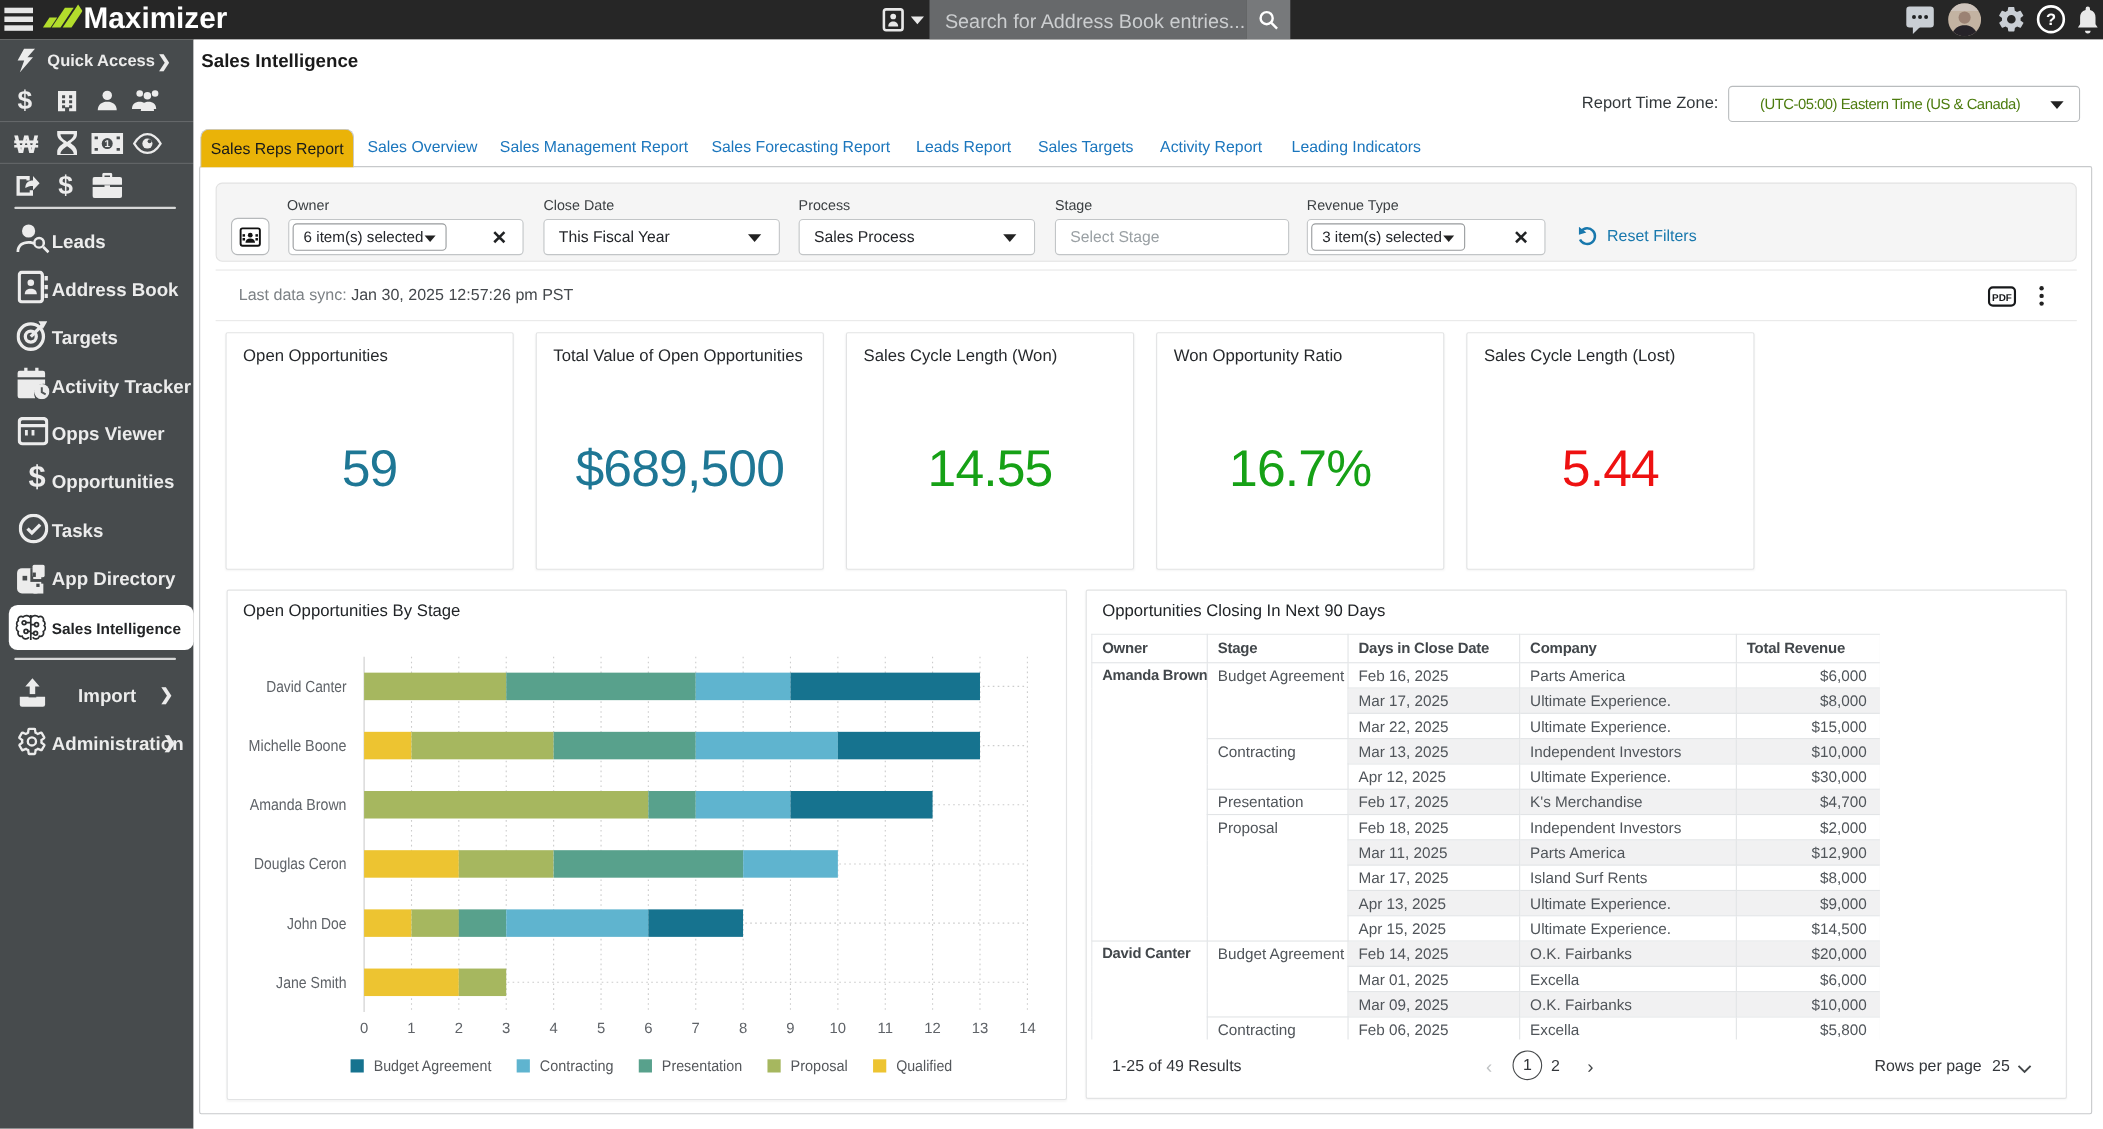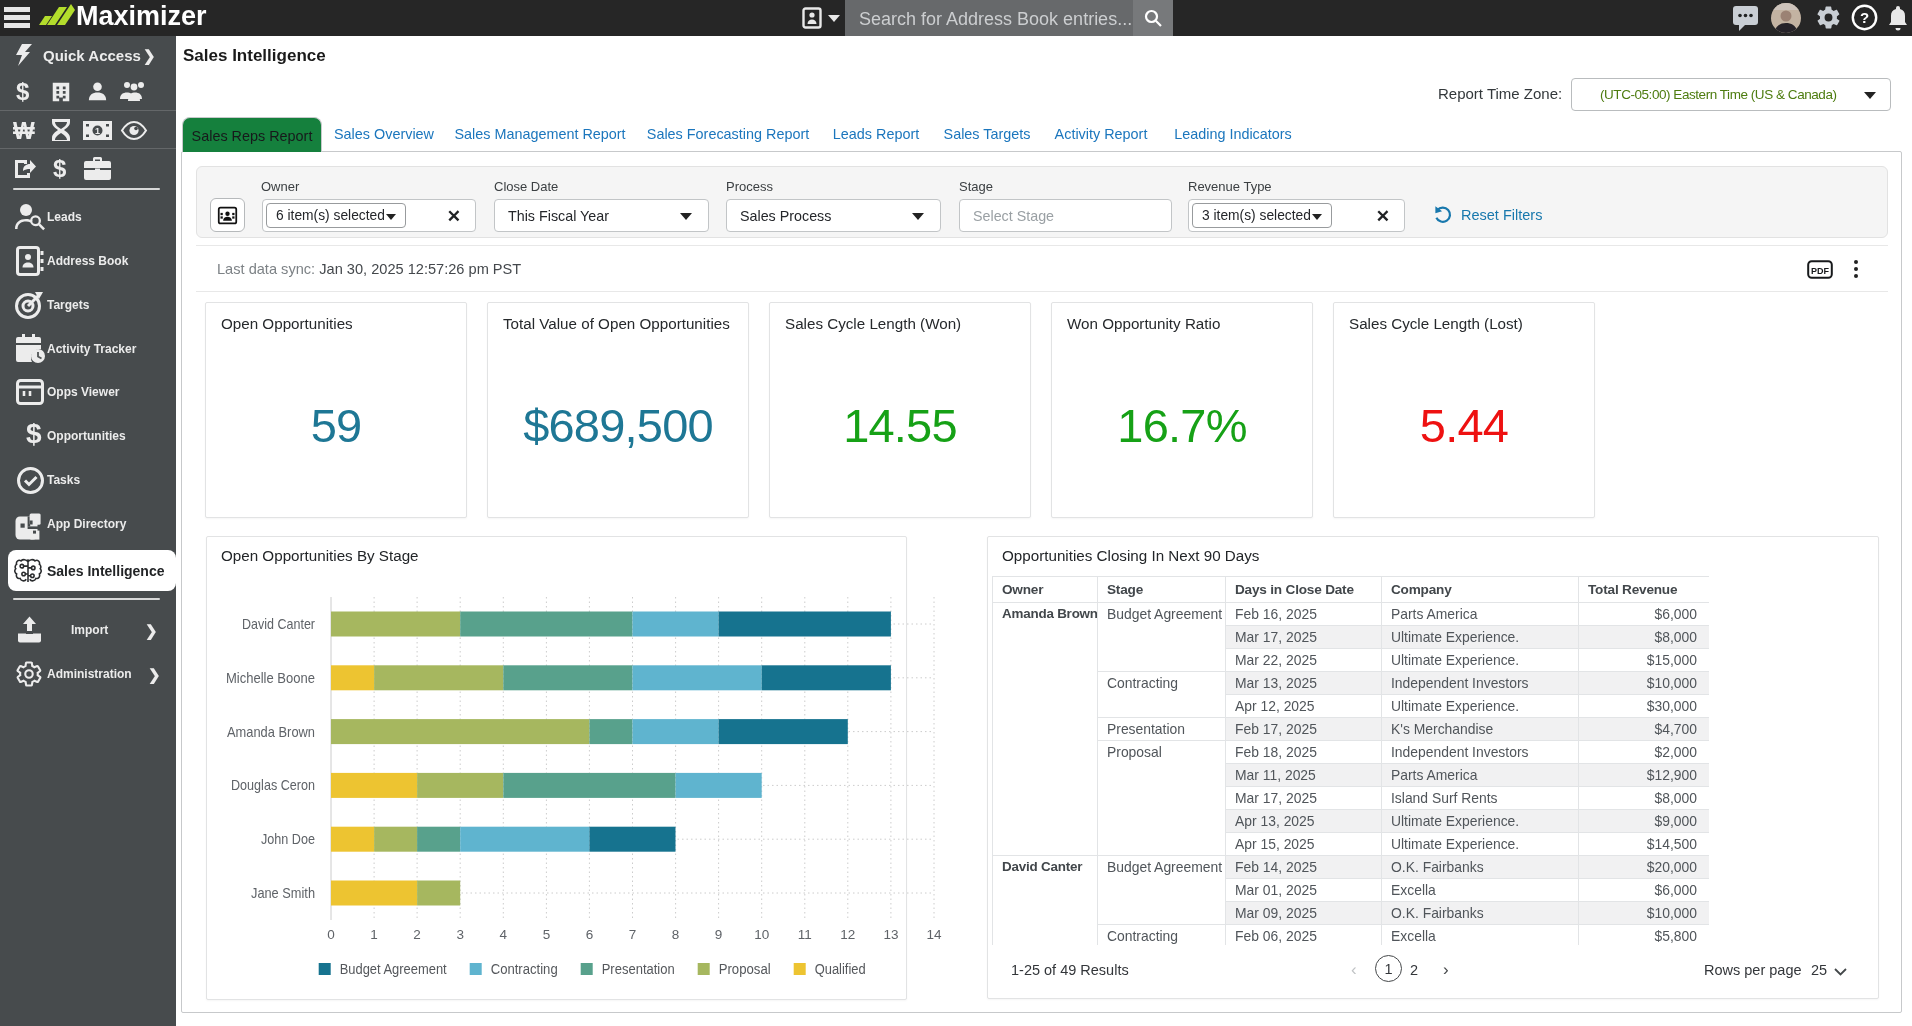--- a/index.html
+++ b/index.html
@@ -12,37 +12,37 @@
 .hbar { position:absolute; left:4px; width:26px; height:5px; background:#e6e6e6; }
 #logo-text { position:absolute; left:76px; top:1px; color:#fff; font-size:27px; font-weight:bold; letter-spacing:0px; }
 #searchwrap { position:absolute; left:845px; top:0; width:288px; height:36px; background:#67696b; }
 #searchwrap span { position:absolute; left:14px; top:9px; font-size:18px; color:#ccced0; }
 #searchbtn { position:absolute; left:1133px; top:0; width:40px; height:36px; background:#77797b; }
 
 
 #sidebar { position:absolute; left:0; top:36px; width:176px; height:990px; background:#474b4d; color:#ececec; }
 .sdiv { position:absolute; left:0; width:176px; height:1px; background:rgba(255,255,255,0.16); }
 .sdiv2 { position:absolute; left:13px; width:147px; height:2px; background:#d7d8d8; border-radius:1px; }
-.mlabel { font-size:12px; font-weight:bold; color:#ececec; white-space:nowrap; }
+.mlabel { font-size:17px; font-weight:bold; color:#ececec; white-space:nowrap; }
 .qa { color:#ececec; }
 .chev { position:absolute; font-size:15px; font-weight:bold; color:#ececec; }
 #activepill { position:absolute; left:8px; top:514px; width:168px; height:41px; background:#fff; border-radius:8px; }
 #activepill .lbl { position:absolute; left:39px; top:50%; transform:translateY(-50%); font-size:14px; font-weight:bold; color:#222426; }
 
 
 #main { position:absolute; left:176px; top:36px; width:1736px; height:990px; background:#fff; }
 h1.title { position:absolute; left:7px; top:10px; font-size:17px; font-weight:bold; color:#1a1a1a; }
 #tzlabel { position:absolute; left:1262px; top:49px; font-size:15px; color:#33383b; }
 #tzselect { position:absolute; left:1395px; top:42px; width:320px; height:33px; border:1px solid #b9bcbe; border-radius:4px; background:#fff; }
 #tzselect span { position:absolute; left:28px; top:8px; font-size:13.5px; letter-spacing:-0.45px; color:#4d7c0f; }
 .tri { width:0; height:0; border-left:6px solid transparent; border-right:6px solid transparent; border-top:7px solid #222; position:absolute; }
 
 
 .tab { position:absolute; top:90px; font-size:14.4px; color:#1b76bd; transform:translateX(-50%); white-space:nowrap; }
-#tab-active { position:absolute; left:6px; top:81px; width:140px; height:35px; background:#15803d; border:1px solid #c7c9cb; border-bottom:none; border-radius:8px 8px 0 0; z-index:3; }
+#tab-active { position:absolute; left:6px; top:81px; width:140px; height:35px; background:#eab308; border:1px solid #c7c9cb; border-bottom:none; border-radius:8px 8px 0 0; z-index:3; }
 #tab-active span { position:absolute; width:100%; text-align:center; top:10px; font-size:14.4px; color:#17191b; }
 
 
 #panel { position:absolute; left:5px; top:115px; width:1721px; height:862px; background:#fff; border:1px solid #c7c9cb; border-radius:2px; }
 
 
 #filterbar { position:absolute; left:14px; top:14px; width:1692px; height:72px; background:#f5f5f5; border:1px solid #e2e2e2; border-radius:6px; }
 .flabel { position:absolute; top:12px; font-size:13px; color:#3c4043; }
 .fbox { position:absolute; top:32px; height:33px; background:#fff; border:1px solid #c2c5c7; border-radius:4px; }
 .fbox .txt { position:absolute; left:13px; top:8px; font-size:14.3px; color:#24262a; white-space:nowrap; }
@@ -51,21 +51,21 @@
 .xmark { position:absolute; font-size:17px; font-weight:bold; color:#202224; }
 .hdiv { position:absolute; left:14px; width:1692px; height:1px; background:#e8e8e8; }
 
 
 .kpi { position:absolute; top:150px; width:262px; height:216px; background:#fff; border:1px solid #e2e3e4; border-radius:2px; box-shadow:0 1px 2px rgba(0,0,0,0.04); }
 .kpi .kt { position:absolute; left:15px; top:12px; font-size:15.2px; color:#26292c; }
 .kpi .kv { position:absolute; width:100%; text-align:center; top:95px; font-size:47px; letter-spacing:-0.8px; }
 .c-teal { color:#1e7795; } .c-green { color:#16a116; } .c-red { color:#ee1111; }
 
 
-#chartcard { position:absolute; left:24px; top:384px; width:701px; height:464px; background:#fff; border:1px solid #e2e3e4; border-radius:2px; box-shadow:0 1px 2px rgba(0,0,0,0.04);padding-left:18px; }
+#chartcard { position:absolute; left:24px; top:384px; width:764px; height:464px; background:#fff; border:1px solid #e2e3e4; border-radius:2px; box-shadow:0 1px 2px rgba(0,0,0,0.04);padding-left:18px; }
 #tablecard { position:absolute; left:805px; top:384px; width:892px; height:463px; background:#fff; border:1px solid #e2e3e4; border-radius:2px; box-shadow:0 1px 2px rgba(0,0,0,0.04); }
 .cardtitle { position:absolute; left:14px; top:10px; font-size:15.2px; color:#222528; }
 
 
 #otable { position:absolute; left:4px; top:39px; width:717px; height:369px; overflow:hidden; }
 table.grid { border-collapse:collapse; width:717px; table-layout:fixed; font-size:13.9px; color:#50555a; }
 table.grid th, table.grid td { border:1px solid #e2e4e6; padding:0 0 0 9px; height:23px; overflow:hidden; white-space:nowrap; text-align:left; font-weight:normal; }
 table.grid th { height:26px; font-weight:bold; color:#42474b; background:#fff; font-size:13.6px; letter-spacing:-0.2px; }
 table.grid td.own { font-weight:bold; background:#fff; vertical-align:top; padding-top:3px; color:#42474b; font-size:13.4px; letter-spacing:-0.2px; }
 table.grid td.stg { background:#fff; vertical-align:top; padding-top:3px; }

